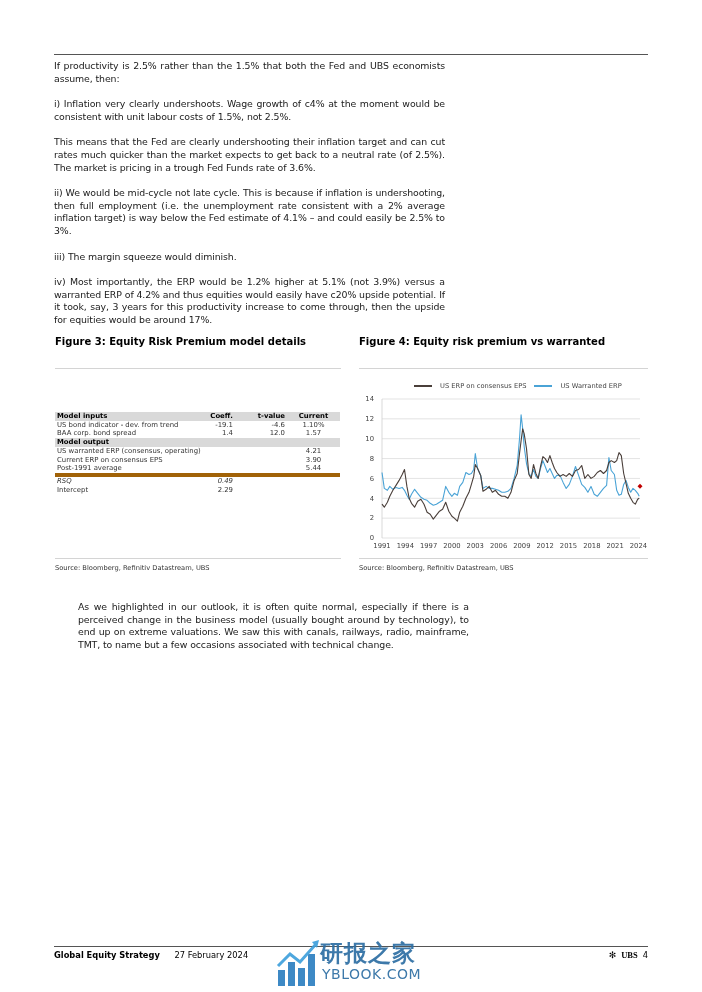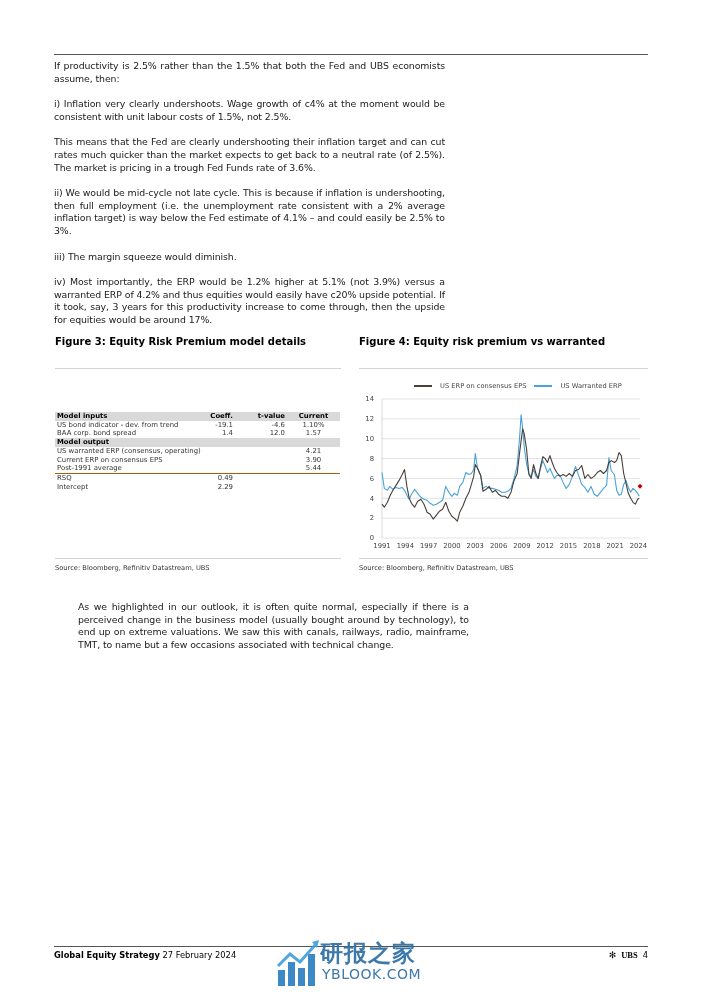--- a/index.html
+++ b/index.html
@@ -20,21 +20,21 @@
   }
   .fig-rule { position: absolute; top: 368px; height: 1px; background: #d4d4d4; }
   .erp-table {
     position: absolute; left: 55px; top: 374px; width: 285px;
     border-collapse: collapse; font-size: 6.9px; line-height: 8.7px; color: #333; margin-top: 38px;
   }
   .erp-table td { padding: 0 2px; white-space: nowrap; }
   .erp-table tr.hdr td { background: #d9d9d9; font-weight: bold; color: #000; }
   .erp-table td.num { text-align: right; }
   .erp-table td.cur { text-align: center; }
-  .erp-table tr.sep td { border-top: 1px solid #a16207; }
+  .erp-table tr.sep td { border-top: 4px solid #a16207; font-style: italic; }
   .source { position: absolute; top: 564px; font-size: 6.7px; color: #333; }
   .src-rule { position: absolute; top: 558px; height: 1px; background: #d4d4d4; }
   #chart { position: absolute; left: 356px; top: 376px; width: 300px; height: 180px; }
   .legend { position: absolute; top: 382px; left: 414px; font-size: 6.7px; color: #444; display: flex; gap: 8px; }
   .legend-item { display: flex; align-items: center; gap: 8px; }
   .legend-swatch { width: 18px; height: 1.5px; display: inline-block; }
   .footer-rule { position: absolute; left: 54px; top: 946px; width: 594px; height: 1px; background: #555; }
   .footer-left { position: absolute; left: 54px; top: 950px; font-size: 8.3px; color: #000; }
   .footer-left b { font-weight: bold; }
   .footer-right { position: absolute; right: 54px; top: 950px; font-size: 8.3px; color: #000; display: flex; gap: 5px; align-items: center; }
@@ -171,21 +171,21 @@
 <div class="src-rule" style="left:359px; width:289px;"></div>
 <div class="source" style="left:359px;">Source: Bloomberg, Refinitiv Datastream, UBS</div>
 
 <div class="body-text" style="top:601px; width:391px;margin-left:24px;">
   <p class="para">As we highlighted in our outlook, it is often quite normal, especially if there is a perceived change in the business model (usually bought around by technology), to end up on extreme valuations. We saw this with canals, railways, radio, mainframe, TMT, to name but a few occasions associated with technical change.</p>
 </div>
 
 <div class="footer-rule"></div>
 <div class="footer-left">
   <b>Global Equity Strategy</b>
-  <span style="margin-left:0;">27 February 2024</span>
+  <span style="margin-left:12px;">27 February 2024</span>
 </div>
 <div class="footer-right">
   <span style="font-size:9px;">✻</span>
   <span class="ubs-logo">UBS</span>
   <span>4</span>
 </div>
 
 <div class="watermark">
   <svg width="44" height="50" viewBox="0 0 44 50" style="position:absolute;left:0;top:0;">
     <rect x="2" y="32" width="7" height="16" fill="#2d7fc1"></rect>

